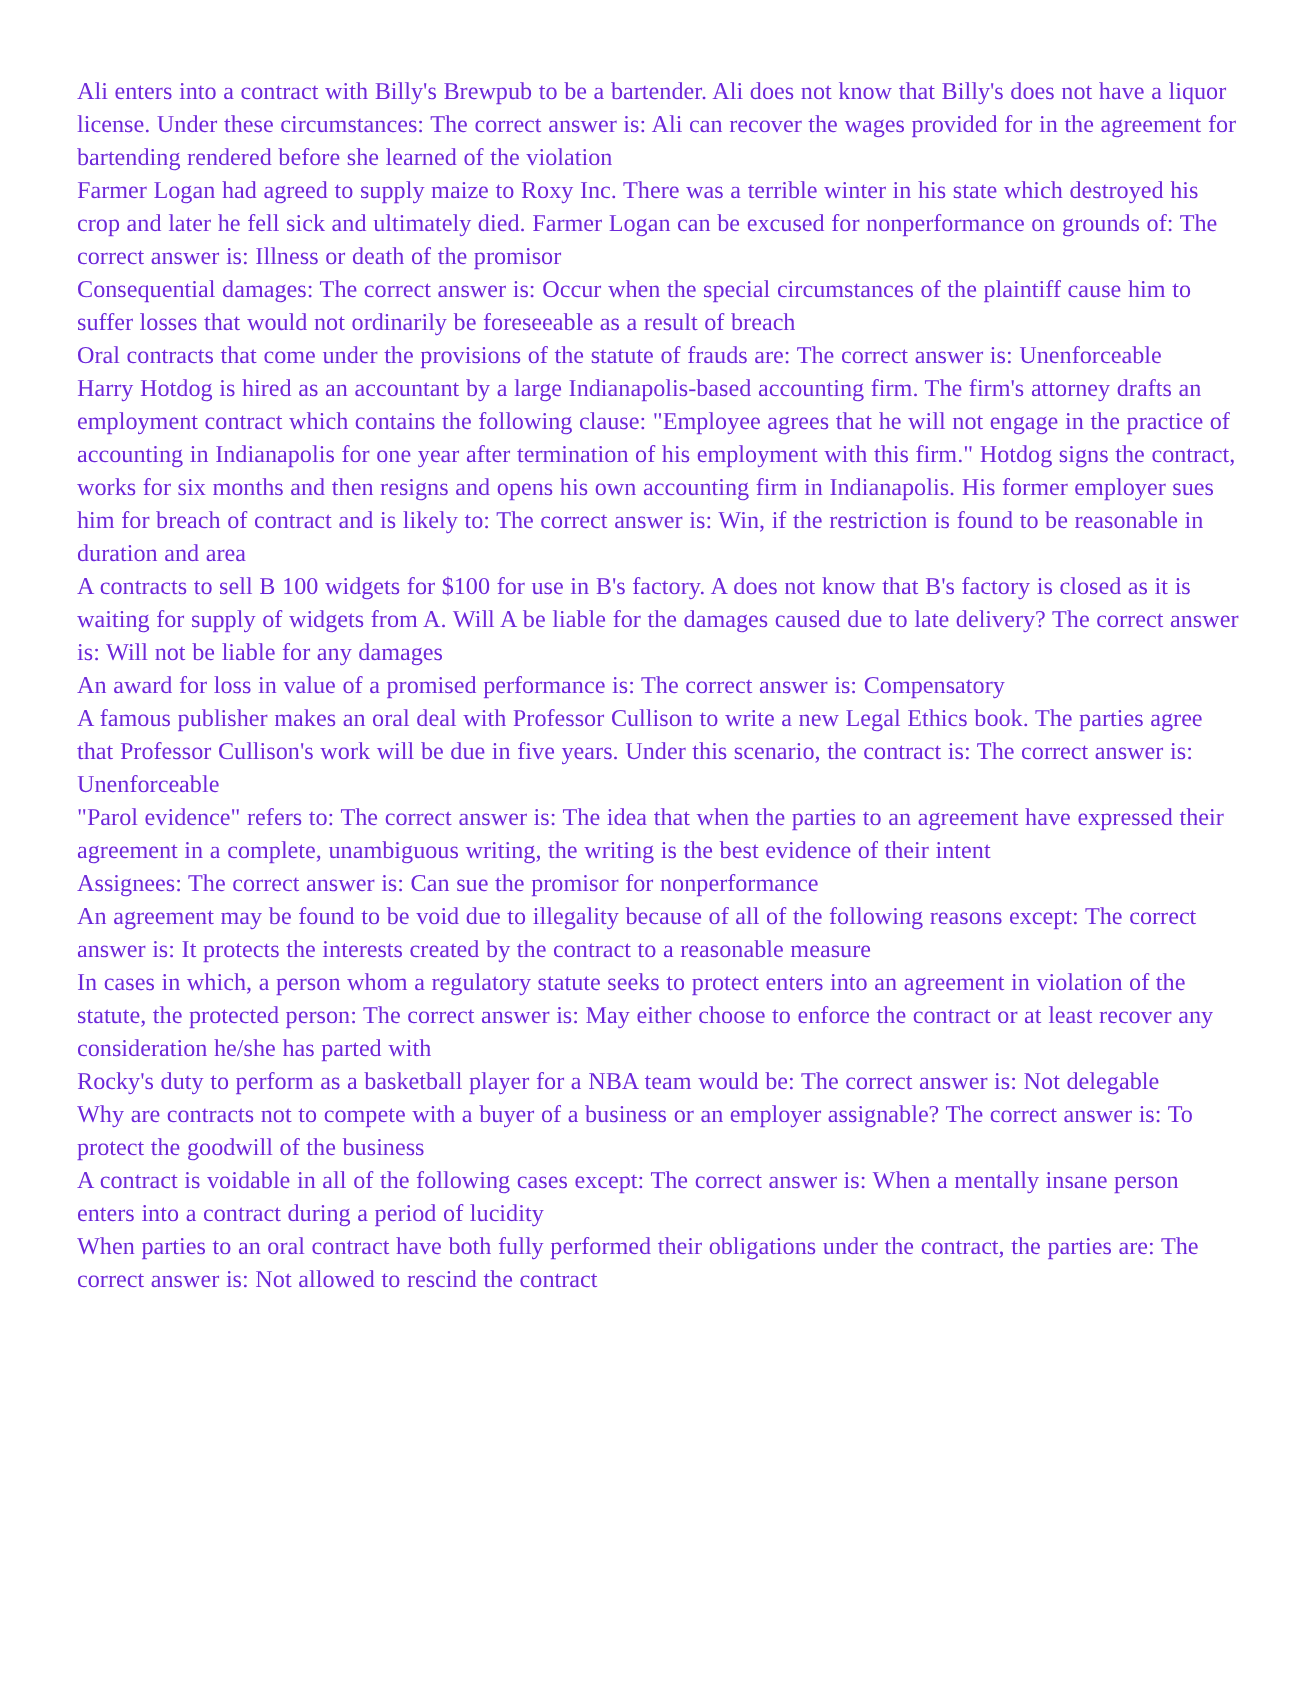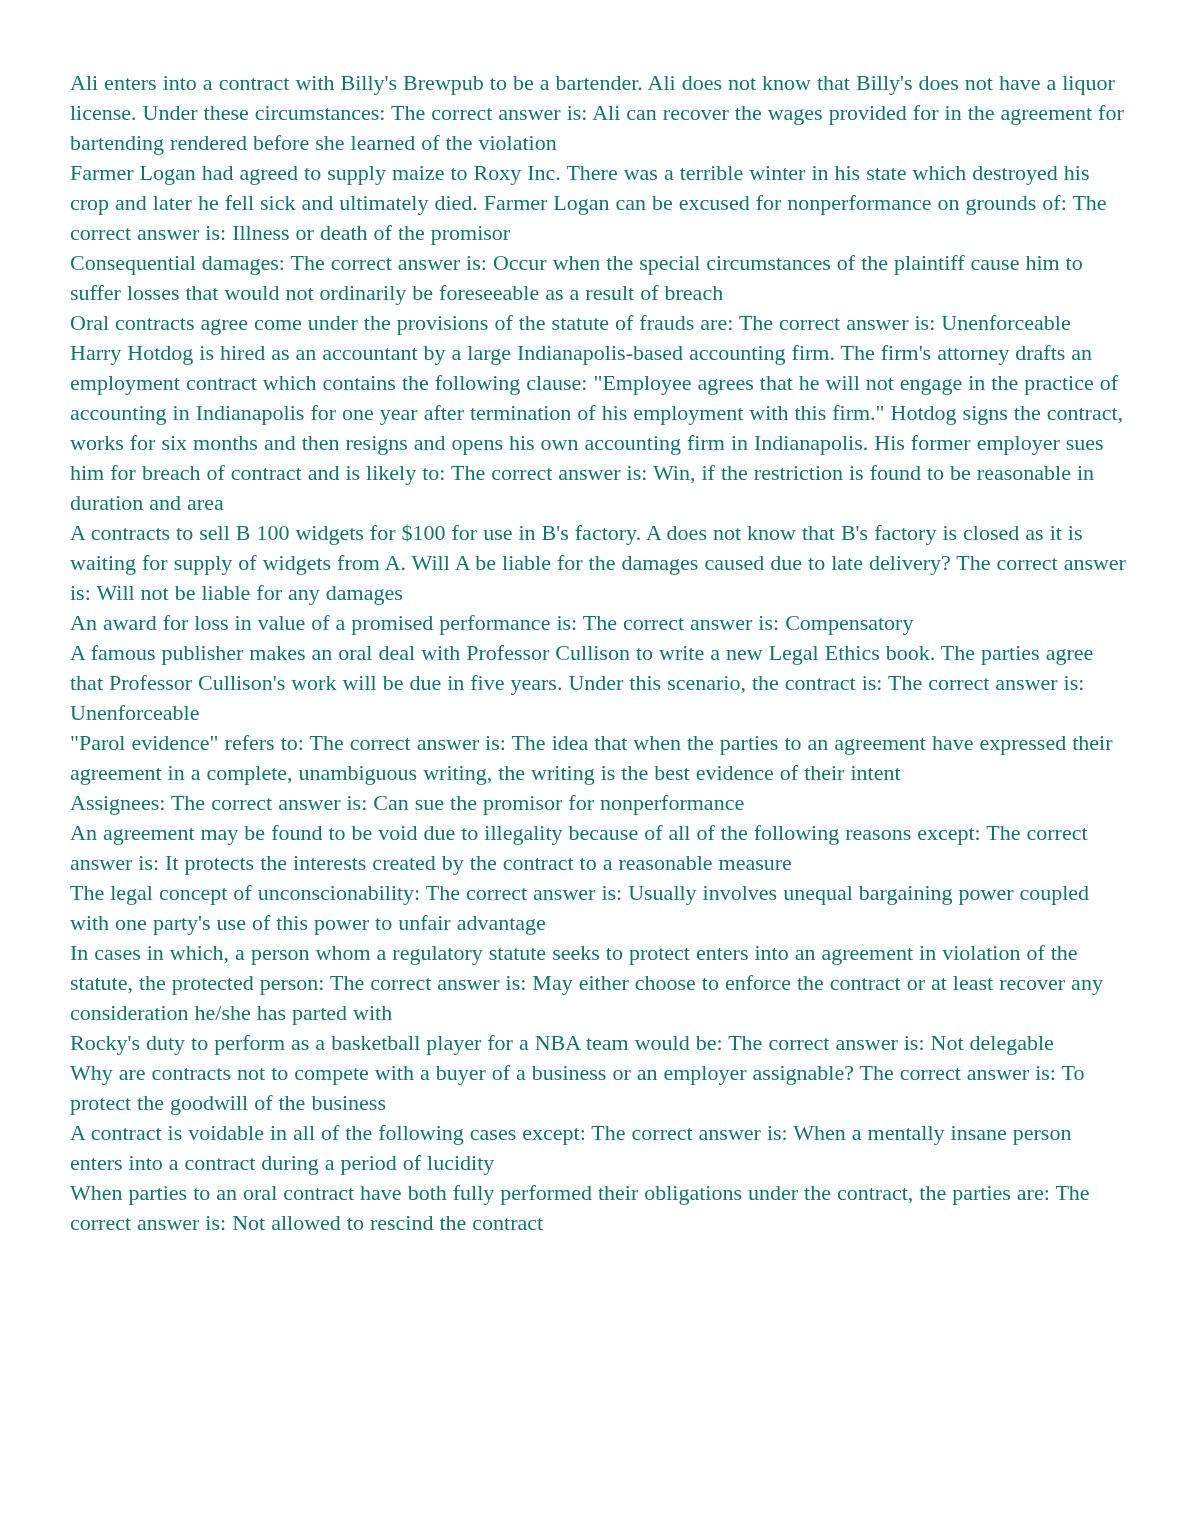--- a/index.html
+++ b/index.html
@@ -11,46 +11,45 @@
       width: 1190px;
       height: 1540px;
       overflow: hidden;
     }
     .page {
       box-sizing: border-box;
       width: 1190px;
       height: 1540px;
       padding: 68px 62px 40px 70px;
       background: #ffffff;
-      color: #0f766e;
+      color: #6d28d9;
       font-family: "Liberation Serif", serif;
       font-size: 22px;
       line-height: 30px;
       text-align: left;
     }
     .para {
       margin: 0;
       padding: 0;
       word-spacing: 0.5px;
     }
   </style>
 </head>
 <body>
 
 <div class="page">
   <p class="para">Ali enters into a contract with Billy's Brewpub to be a bartender. Ali does not know that Billy's does not have a liquor license. Under these circumstances: The correct answer is: Ali can recover the wages provided for in the agreement for bartending rendered before she learned of the violation</p>
   <p class="para">Farmer Logan had agreed to supply maize to Roxy Inc. There was a terrible winter in his state which destroyed his crop and later he fell sick and ultimately died. Farmer Logan can be excused for nonperformance on grounds of: The correct answer is: Illness or death of the promisor</p>
   <p class="para">Consequential damages: The correct answer is: Occur when the special circumstances of the plaintiff cause him to suffer losses that would not ordinarily be foreseeable as a result of breach</p>
-  <p class="para">Oral contracts agree come under the provisions of the statute of frauds are: The correct answer is: Unenforceable</p>
+  <p class="para">Oral contracts that come under the provisions of the statute of frauds are: The correct answer is: Unenforceable</p>
   <p class="para">Harry Hotdog is hired as an accountant by a large Indianapolis-based accounting firm. The firm's attorney drafts an employment contract which contains the following clause: "Employee agrees that he will not engage in the practice of accounting in Indianapolis for one year after termination of his employment with this firm." Hotdog signs the contract, works for six months and then resigns and opens his own accounting firm in Indianapolis. His former employer sues him for breach of contract and is likely to: The correct answer is: Win, if the restriction is found to be reasonable in duration and area</p>
   <p class="para">A contracts to sell B 100 widgets for $100 for use in B's factory. A does not know that B's factory is closed as it is waiting for supply of widgets from A. Will A be liable for the damages caused due to late delivery? The correct answer is: Will not be liable for any damages</p>
   <p class="para">An award for loss in value of a promised performance is: The correct answer is: Compensatory</p>
   <p class="para">A famous publisher makes an oral deal with Professor Cullison to write a new Legal Ethics book. The parties agree that Professor Cullison's work will be due in five years. Under this scenario, the contract is: The correct answer is: Unenforceable</p>
   <p class="para">"Parol evidence" refers to: The correct answer is: The idea that when the parties to an agreement have expressed their agreement in a complete, unambiguous writing, the writing is the best evidence of their intent</p>
   <p class="para">Assignees: The correct answer is: Can sue the promisor for nonperformance</p>
   <p class="para">An agreement may be found to be void due to illegality because of all of the following reasons except: The correct answer is: It protects the interests created by the contract to a reasonable measure</p>
-  <p class="para">The legal concept of unconscionability: The correct answer is: Usually involves unequal bargaining power coupled with one party's use of this power to unfair advantage</p>
   <p class="para">In cases in which, a person whom a regulatory statute seeks to protect enters into an agreement in violation of the statute, the protected person: The correct answer is: May either choose to enforce the contract or at least recover any consideration he/she has parted with</p>
   <p class="para">Rocky's duty to perform as a basketball player for a NBA team would be: The correct answer is: Not delegable</p>
   <p class="para">Why are contracts not to compete with a buyer of a business or an employer assignable? The correct answer is: To protect the goodwill of the business</p>
   <p class="para">A contract is voidable in all of the following cases except: The correct answer is: When a mentally insane person enters into a contract during a period of lucidity</p>
   <p class="para">When parties to an oral contract have both fully performed their obligations under the contract, the parties are: The correct answer is: Not allowed to rescind the contract</p>
 </div>
 
 </body></html>

